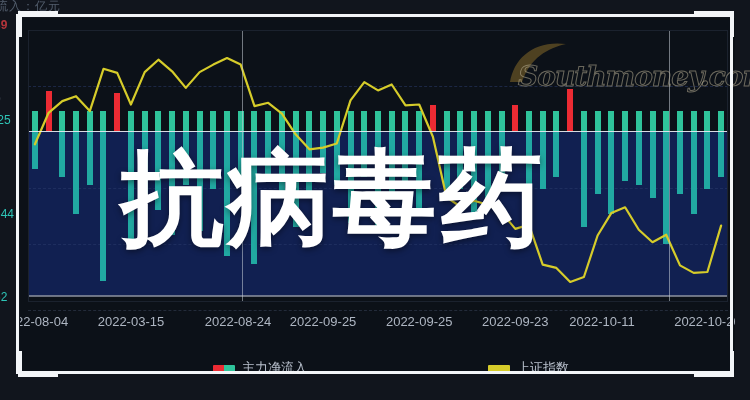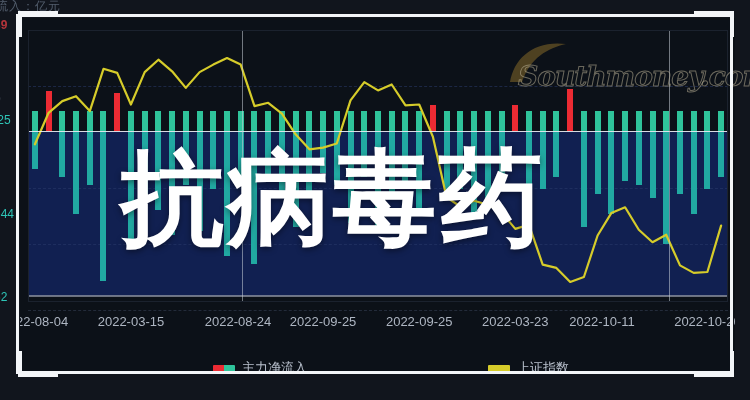--- a/index.html
+++ b/index.html
@@ -293,21 +293,21 @@
     </div>
     <div class="plot-inner-border"></div>
 
     <div class="xaxis-dash"></div>
     <div class="xaxis" id="xaxis">
         <span style="left: 14.8627px;">2022-08-04</span>
         <span style="left: 110.941px;">2022-03-15</span>
         <span style="left: 218px;">2022-08-24</span>
         <span style="left: 303.098px;">2022-09-25</span>
         <span style="left: 399.176px;">2022-09-25</span>
-        <span style="left: 495.255px;">2022-03-23</span>
+        <span style="left: 495.255px;">2022-09-23</span>
         <span style="left: 582px;">2022-10-11</span>
         <span style="left: 687.412px;">2022-10-20</span>
       </div>
 
     <div class="legend">
       <div class="legend-item legend-main">
         <span class="swatch sw-split"></span>
         <span class="lbl">主力净流入</span>
       </div>
       <div class="legend-item legend-index">

